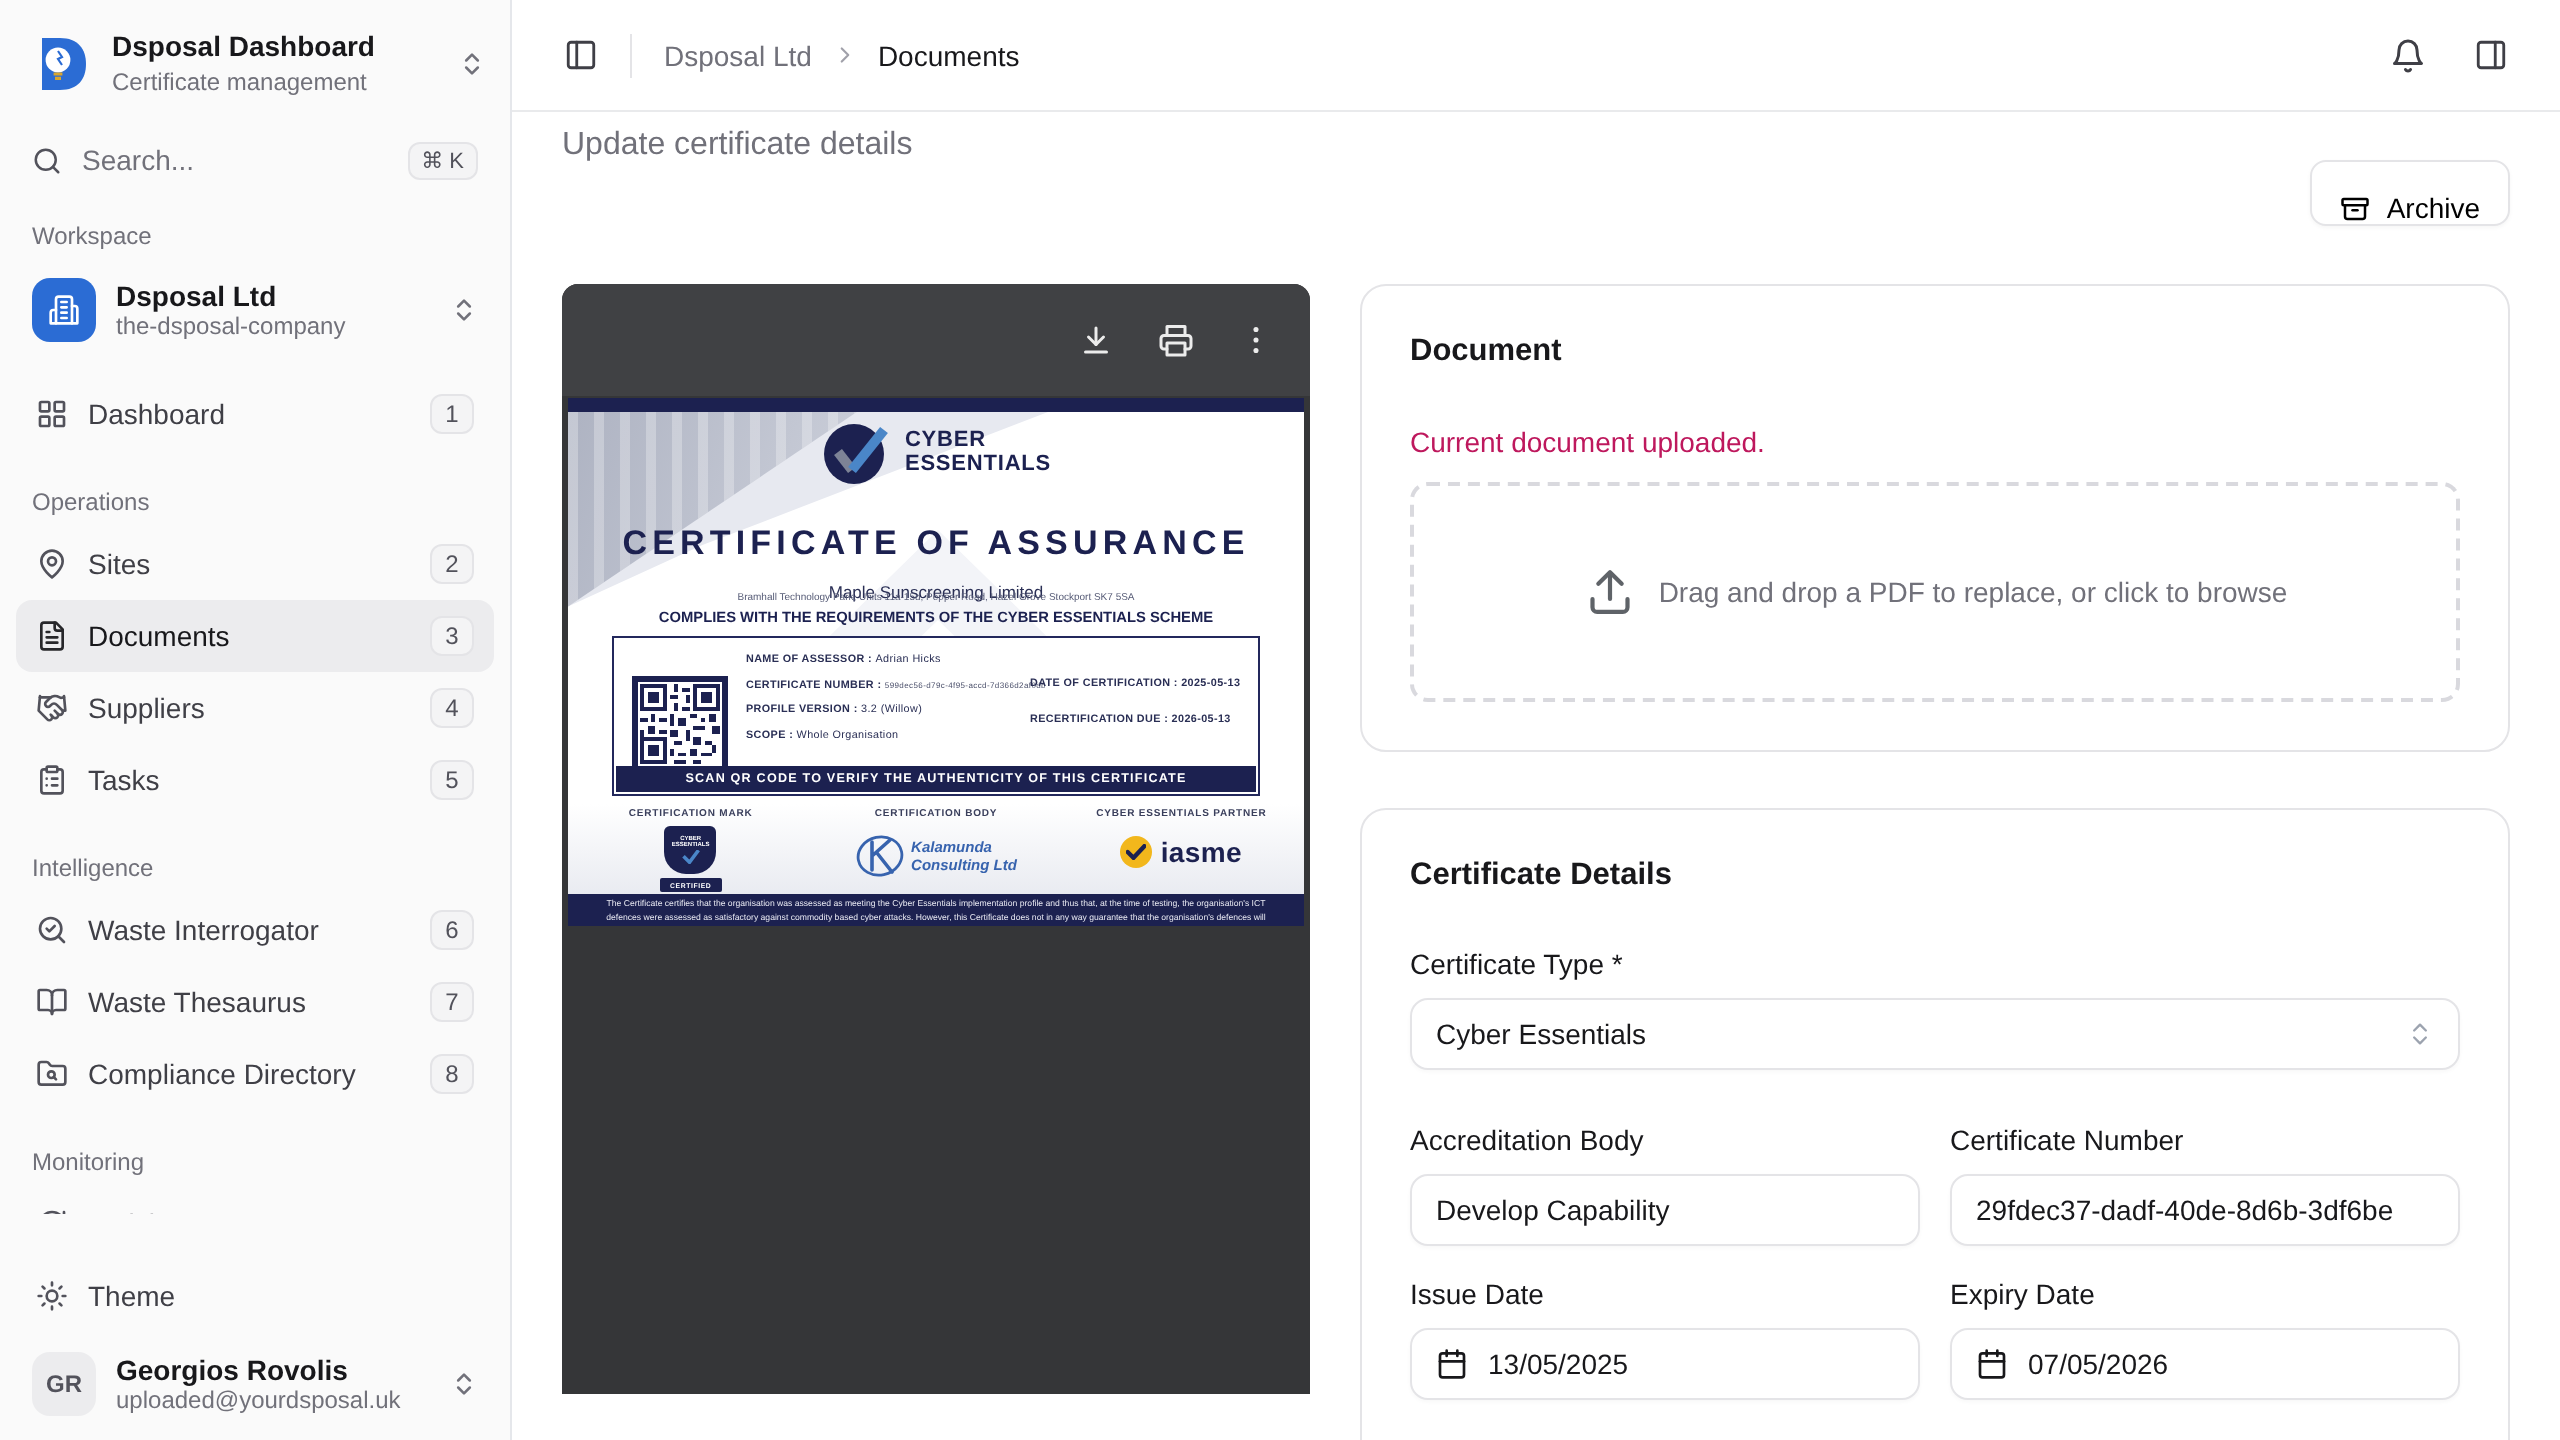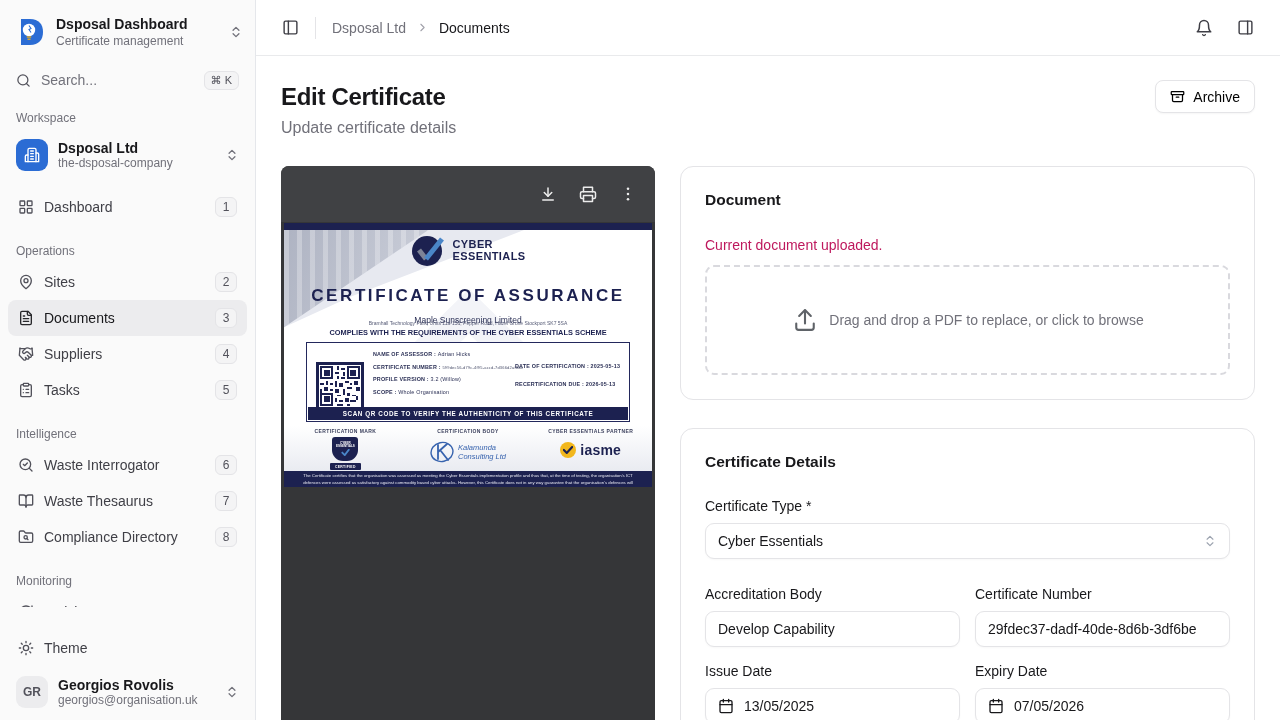--- a/index.html
+++ b/index.html
@@ -54,21 +54,21 @@
   .crumbs { display:flex; align-items:center; gap:10px; font-size:14px; }
   .crumb-ws { color:#71717a; }
   .crumb-sep { color:#a1a1aa; display:flex; }
   .crumb-page { color:#18181b; }
   .tb-right { margin-left:auto; display:flex; align-items:center; gap:24px; }
 
   .content { flex:1; padding:0 25px; overflow:hidden; }
   .page-head { display:flex; align-items:flex-start; }
   .page-title { font-size:24px; font-weight:800; letter-spacing:-0.3px; margin-top:27px; }
   .page-sub { font-size:16px; color:#71717a; margin-top:8px; }
-  .archive-btn { margin-left:auto; margin-top:24px; display:flex; align-items:center; gap:8px;
+  .archive-btn { margin-left:auto; margin-top:24px; display:flex; align-items:flex-end; gap:8px;
     height:33px; padding:0 14px; background:#fff; border:1px solid #e4e4e7; border-radius:8px;
     font-size:14px; font-weight:500; box-shadow:0 1px 2px rgba(0,0,0,.04); cursor:pointer; }
 
   .cols { display:flex; gap:25px; margin-top:29px; height:555px; }
 
   
   .pdf { width:374px; min-width:374px; background:#353638; border-radius:8px 8px 0 0;
     overflow:hidden; display:flex; flex-direction:column; }
   .pdf-toolbar { height:56px; min-height:56px; background:#404144; display:flex; align-items:center;
     justify-content:flex-end; gap:22px; padding:0 18px; color:#ececec; }
@@ -114,21 +114,21 @@
   .cert-footer { position:absolute; top:203px; left:0; right:0; height:45px; display:flex;
     background:linear-gradient(#ffffff,#e9ebf1); }
   .cf-col { flex:1; display:flex; flex-direction:column; align-items:center; padding-top:2px; }
   .cf-label { font-size:5px; font-weight:700; letter-spacing:.4px; color:#3a3f5c; margin-bottom:3px; }
   .mark-shield { width:26px; height:24px; background:#1c2150; border-radius:3px 3px 11px 11px;
     display:flex; flex-direction:column; align-items:center; justify-content:center; gap:1px; }
   .mark-shield .mtext { color:#fff; font-size:3px; font-weight:700; line-height:1.1; text-align:center; }
   .mark-cert { margin-top:2px; background:#1c2150; color:#fff; font-size:3.4px; font-weight:700;
     padding:1.5px 5px; border-radius:1px; letter-spacing:.3px; }
   .kala { display:flex; align-items:center; gap:4px; margin-top:3px; }
-  .kala-text { color:#3763ae; font-size:7.5px; font-weight:400; font-style:italic; line-height:1.2; }
+  .kala-text { color:#3763ae; font-size:7.5px; font-weight:700; font-style:italic; line-height:1.2; }
   .iasme { display:flex; align-items:center; gap:4px; margin-top:5px; }
   .iasme-dot { width:16px; height:16px; border-radius:50%; background:#f2b71c; display:flex;
     align-items:center; justify-content:center; }
   .iasme-text { color:#1c2150; font-size:14px; font-weight:800; letter-spacing:.2px; }
   .cert-disclaimer { position:absolute; top:248px; left:0; right:0; bottom:0; background:#1c2150;
     color:#e8e9f2; font-size:4.3px; line-height:1.6; text-align:center; padding:2px 12px; }
 
   
   .rightcol { flex:1; min-width:0; }
   .card { background:#fff; border:1px solid #e4e4e7; border-radius:13px; padding:24px; }
@@ -337,21 +337,21 @@
               <circle cx="12" cy="12" r="4"></circle>
               <path d="M12 2v2M12 20v2M4.93 4.93l1.41 1.41M17.66 17.66l1.41 1.41M2 12h2M20 12h2M6.34 17.66l-1.41 1.41M19.07 4.93l-1.41 1.41"></path>
             </svg>
         </span>
         <span>Theme</span>
       </div>
       <div class="user-row">
         <span class="user-avatar">GR</span>
         <span class="titles">
           <div class="user-name">Georgios Rovolis</div>
-          <div class="user-email">georgios@organisation.uk</div>
+          <div class="user-email">uploaded@yourdsposal.uk</div>
         </span>
         <span class="chev-ud">
           <svg width="14" height="14" viewBox="0 0 24 24" fill="none" stroke="currentColor" stroke-width="2.2" stroke-linecap="round" stroke-linejoin="round">
               <path d="m7 15 5 5 5-5"></path>
               <path d="m7 9 5-5 5 5"></path>
             </svg>
         </span>
       </div>
     </div>
   </aside>
@@ -387,21 +387,20 @@
               <rect x="3" y="3" width="18" height="18" rx="2"></rect>
               <path d="M15 3v18"></path>
             </svg>
         </span>
       </span>
     </header>
 
     <div class="content">
       <div class="page-head">
         <div>
-          <h1 class="page-title">Edit Certificate</h1>
           <div class="page-sub">Update certificate details</div>
         </div>
         <button class="archive-btn">
           <span>
             <svg width="15" height="15" viewBox="0 0 24 24" fill="none" stroke="currentColor" stroke-width="2" stroke-linecap="round" stroke-linejoin="round">
                 <rect x="2" y="4" width="20" height="5" rx="1"></rect>
                 <path d="M4 9v9a2 2 0 0 0 2 2h12a2 2 0 0 0 2-2V9"></path>
                 <path d="M10 13h4"></path>
               </svg>
           </span>

